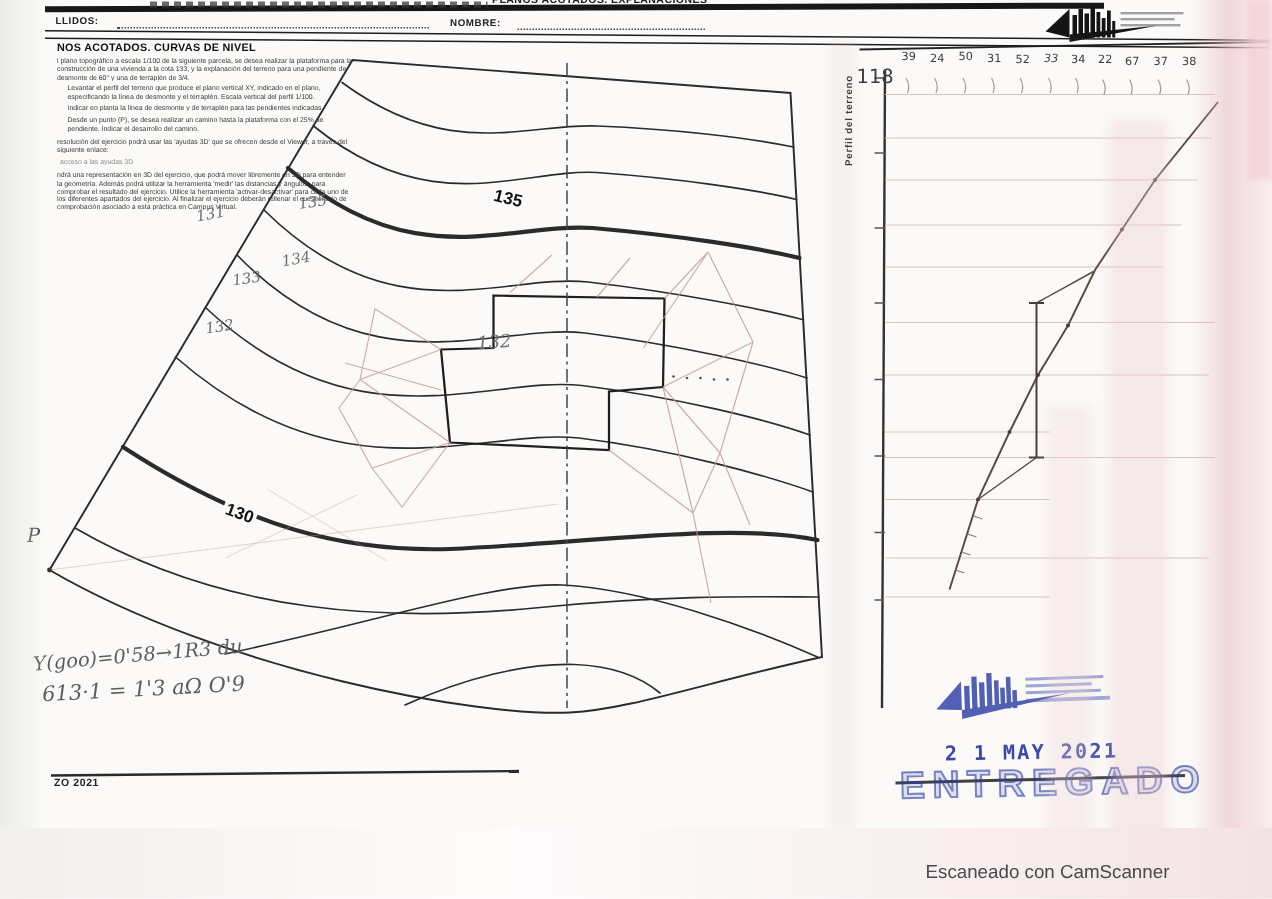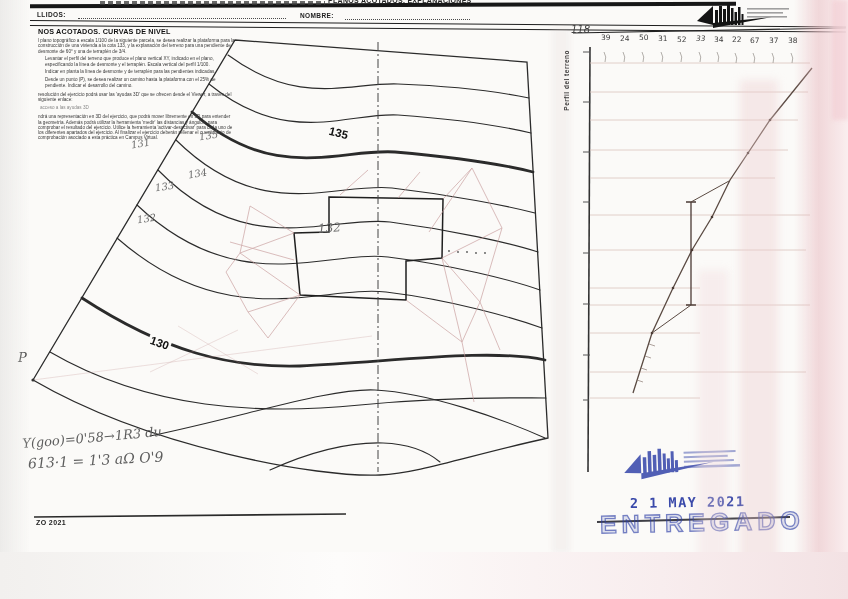--- a/index.html
+++ b/index.html
@@ -184,21 +184,21 @@
   <div class="abs pencil" style="left:131px;top:138px;transform:rotate(-10deg);">131</div>
   <div class="abs pencil" style="left:199px;top:130px;transform:rotate(-8deg);">135</div>
   <div class="abs pencil" style="left:188px;top:168px;transform:rotate(-10deg);">134</div>
   <div class="abs pencil" style="left:155px;top:181px;transform:rotate(-8deg);">133</div>
   <div class="abs pencil" style="left:137px;top:213px;transform:rotate(-8deg);">132</div>
   <div class="abs pencil" style="left:318px;top:221px;font-size:12px;transform:rotate(-4deg);">132</div>
 
   <div class="abs" style="left:18px;top:350px;font-family:'DejaVu Serif',serif;font-style:italic;font-size:13px;color:#333;">P</div>
 
   <div class="abs perfil">Perfil del terreno</div>
-  <div class="abs pnum" style="left:571px;top:24px;font-size:10px;font-style:italic;">118</div>
+  <div class="abs pnum" style="left:571px;top:44px;font-size:13px;">118</div>
   <div class="abs pnum" style="left:601px;top:33px;">39</div>
   <div class="abs pnum" style="left:620px;top:34px;">24</div>
   <div class="abs pnum" style="left:639px;top:33px;">50</div>
   <div class="abs pnum" style="left:658px;top:34px;">31</div>
   <div class="abs pnum" style="left:677px;top:35px;">52</div>
   <div class="abs pnum" style="left:696px;top:34px;font-style:italic;">33</div>
   <div class="abs pnum" style="left:714px;top:35px;text-align:right;">34</div>
   <div class="abs pnum" style="left:732px;top:35px;">22</div>
   <div class="abs pnum" style="left:750px;top:36px;">67</div>
   <div class="abs pnum" style="left:769px;top:36px;">37</div>
@@ -213,13 +213,14 @@
   <div class="abs note" style="left:28px;top:452px;font-size:14px;transform:rotate(-3deg);">613·1 = 1'3 aΩ O'9</div>
 
   <div class="abs shadow-left"></div>
   <div class="abs crease-mid"></div>
   <div class="abs pink-col2"></div>
   <div class="abs pink-col1"></div>
   <div class="abs pink-right"></div>
   <div class="abs pink-corner"></div>
   <div class="abs bottom-strip"></div>
 
+  <div class="abs camscanner">Escaneado con CamScanner</div>
 </div>
 
 </body></html>

